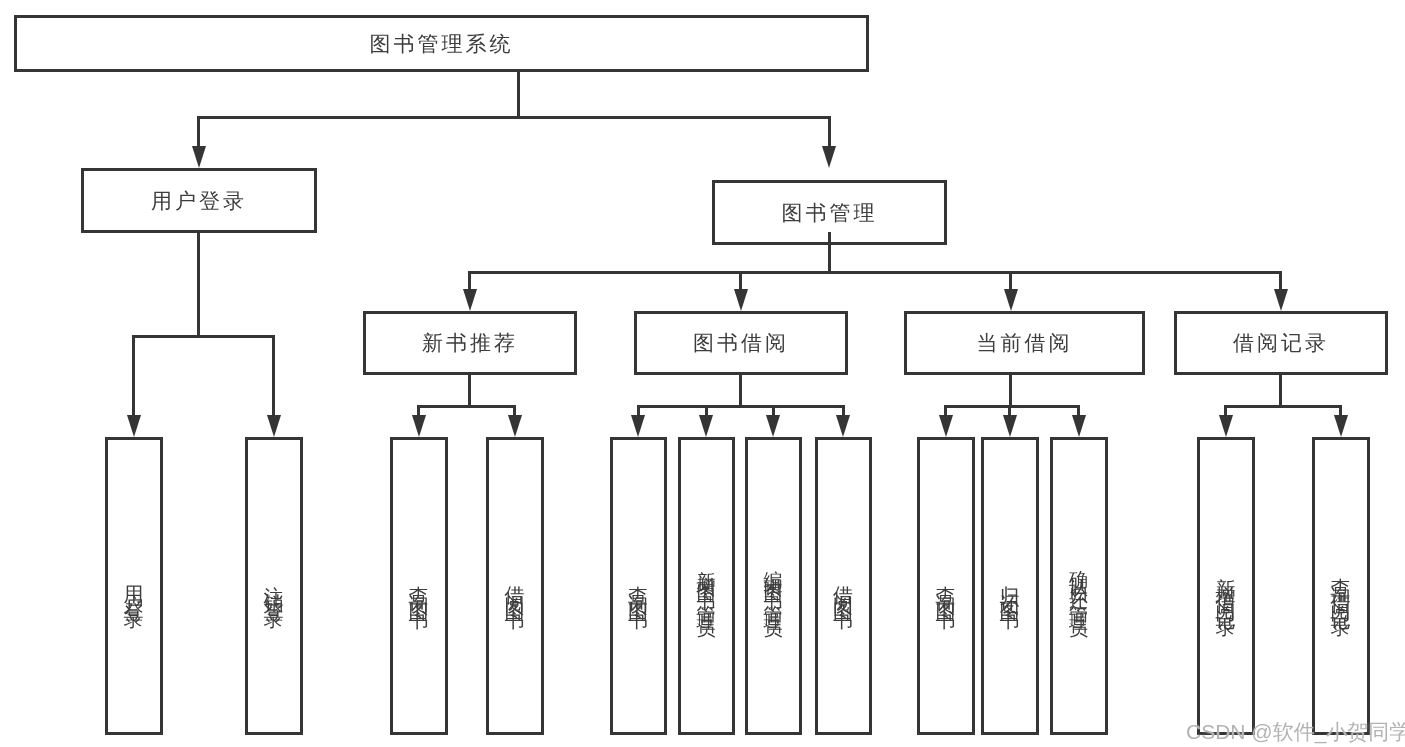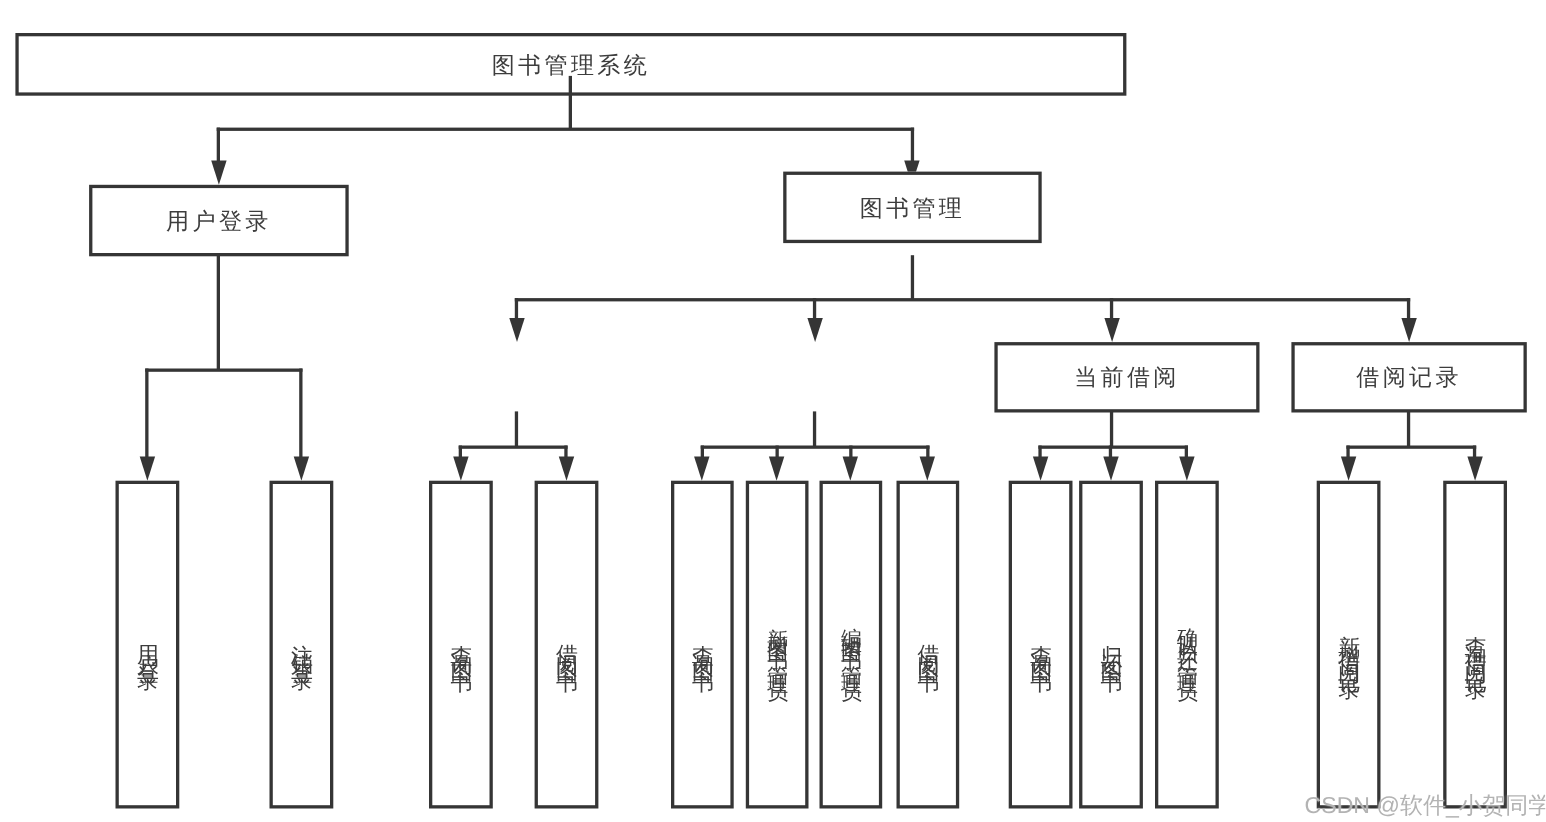--- a/index.html
+++ b/index.html
@@ -64,50 +64,52 @@
     z-index: 5;
     white-space: nowrap;
     text-shadow: 0 0 2px rgba(255,255,255,0.8);
   }
 </style>
 </head>
 <body>
 
 <div class="stage">
 
-  <div class="node h" style="left:14px; top:30px; width:1010px; height:57px">图书管理系统</div>
+  <div class="node h" style="left:14px; top:15px; width:855px; height:57px">图书管理系统</div>
 
   <div class="vl" style="left:517px; top:69px; height:48px"></div>
   <div class="hl" style="left:197px; top:116px; width:634px"></div>
   <div class="vl" style="left:197px; top:116px; height:33px"></div>
   <div class="ah" style="left:192px; top:146px"></div>
   <div class="vl" style="left:828px; top:116px; height:33px"></div>
   <div class="ah" style="left:822px; top:146px"></div>
 
   <div class="node h" style="left:81px; top:168px; width:236px; height:65px">用户登录</div>
-  <div class="node h" style="left:712px; top:156px; width:235px; height:65px">图书管理</div>
+  <div class="node h" style="left:712px; top:180px; width:235px; height:65px">图书管理</div>
 
   <div class="vl" style="left:197px; top:232px; height:104px"></div>
   <div class="hl" style="left:132px; top:335px; width:143px"></div>
   <div class="vl" style="left:132px; top:335px; height:82px"></div>
   <div class="ah" style="left:127px; top:415px"></div>
   <div class="vl" style="left:272px; top:335px; height:82px"></div>
   <div class="ah" style="left:267px; top:415px"></div>
 
   <div class="vl" style="left:828px; top:232px; height:40px"></div>
   <div class="hl" style="left:468px; top:271px; width:814px"></div>
   <div class="vl" style="left:468px; top:271px; height:20px"></div>
   <div class="ah" style="left:463px; top:289px"></div>
   <div class="vl" style="left:739px; top:271px; height:20px"></div>
   <div class="ah" style="left:734px; top:289px"></div>
   <div class="vl" style="left:1009px; top:271px; height:20px"></div>
   <div class="ah" style="left:1004px; top:289px"></div>
   <div class="vl" style="left:1279px; top:271px; height:20px"></div>
   <div class="ah" style="left:1274px; top:289px"></div>
 
+  <div class="node h" style="left:363px; top:311px; width:214px; height:64px">新书推荐</div>
+  <div class="node h" style="left:634px; top:311px; width:214px; height:64px">图书借阅</div>
   <div class="node h" style="left:904px; top:311px; width:241px; height:64px">当前借阅</div>
   <div class="node h" style="left:1174px; top:311px; width:214px; height:64px">借阅记录</div>
 
   <div class="vl" style="left:468px; top:374px; height:32px"></div>
   <div class="hl" style="left:417px; top:405px; width:99px"></div>
   <div class="vl" style="left:417px; top:405px; height:12px"></div>
   <div class="ah" style="left:412px; top:415px"></div>
   <div class="vl" style="left:513px; top:405px; height:12px"></div>
   <div class="ah" style="left:508px; top:415px"></div>
 

